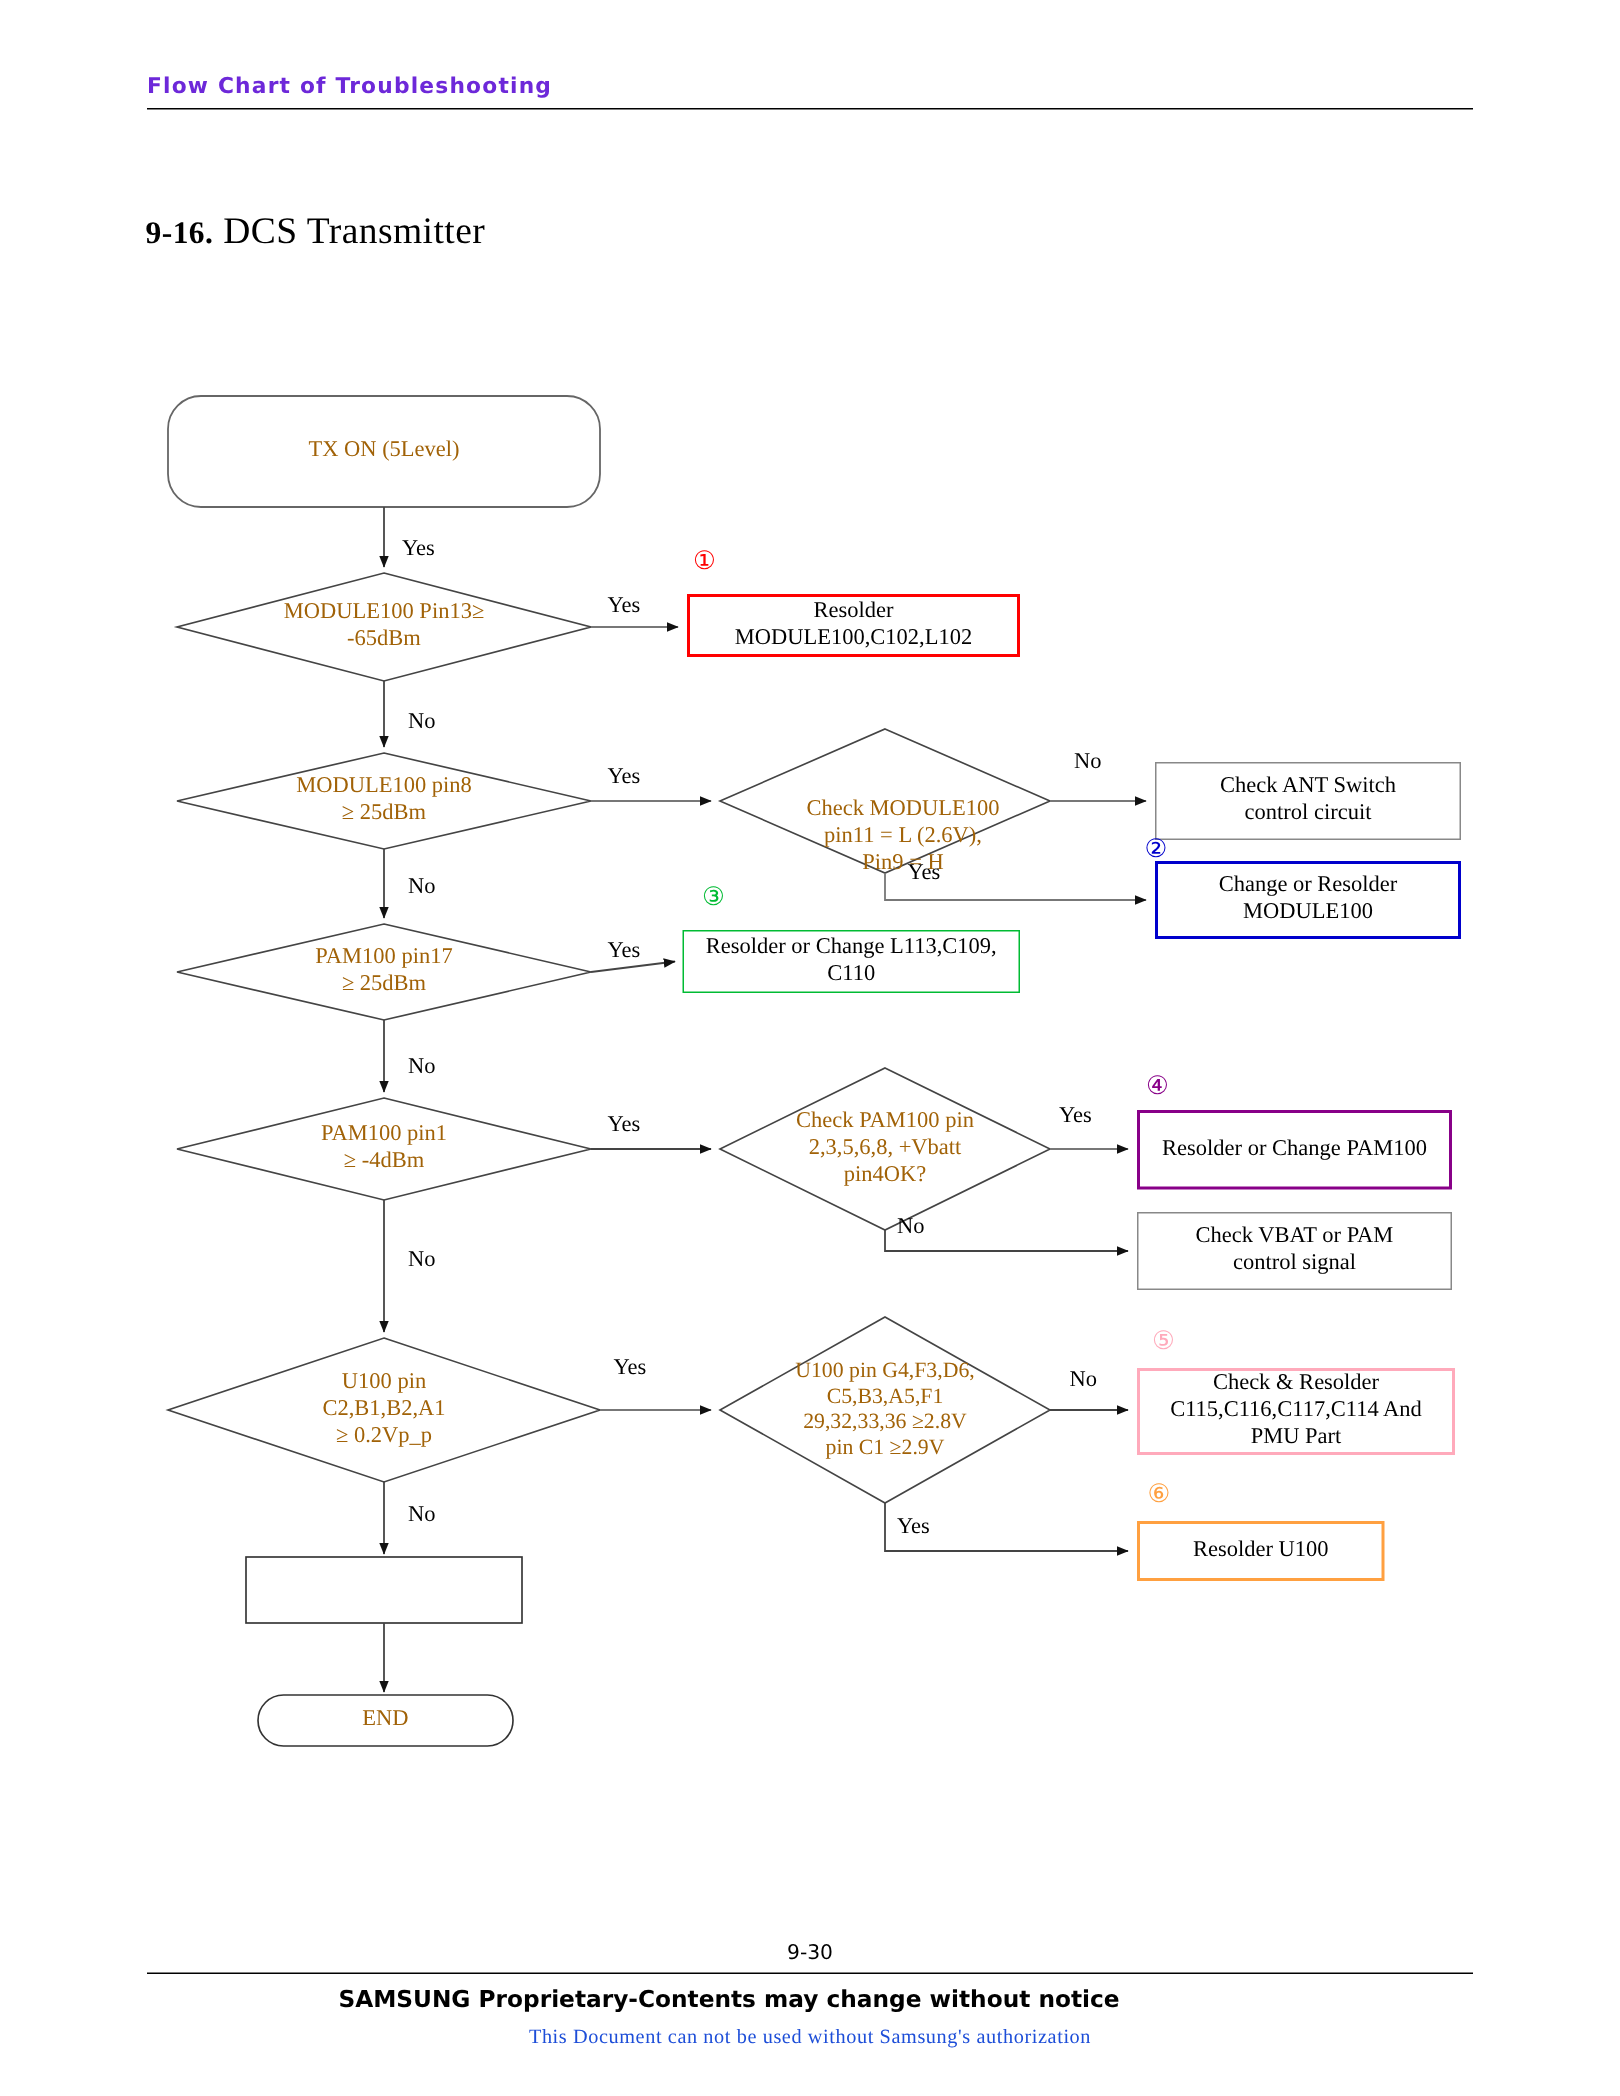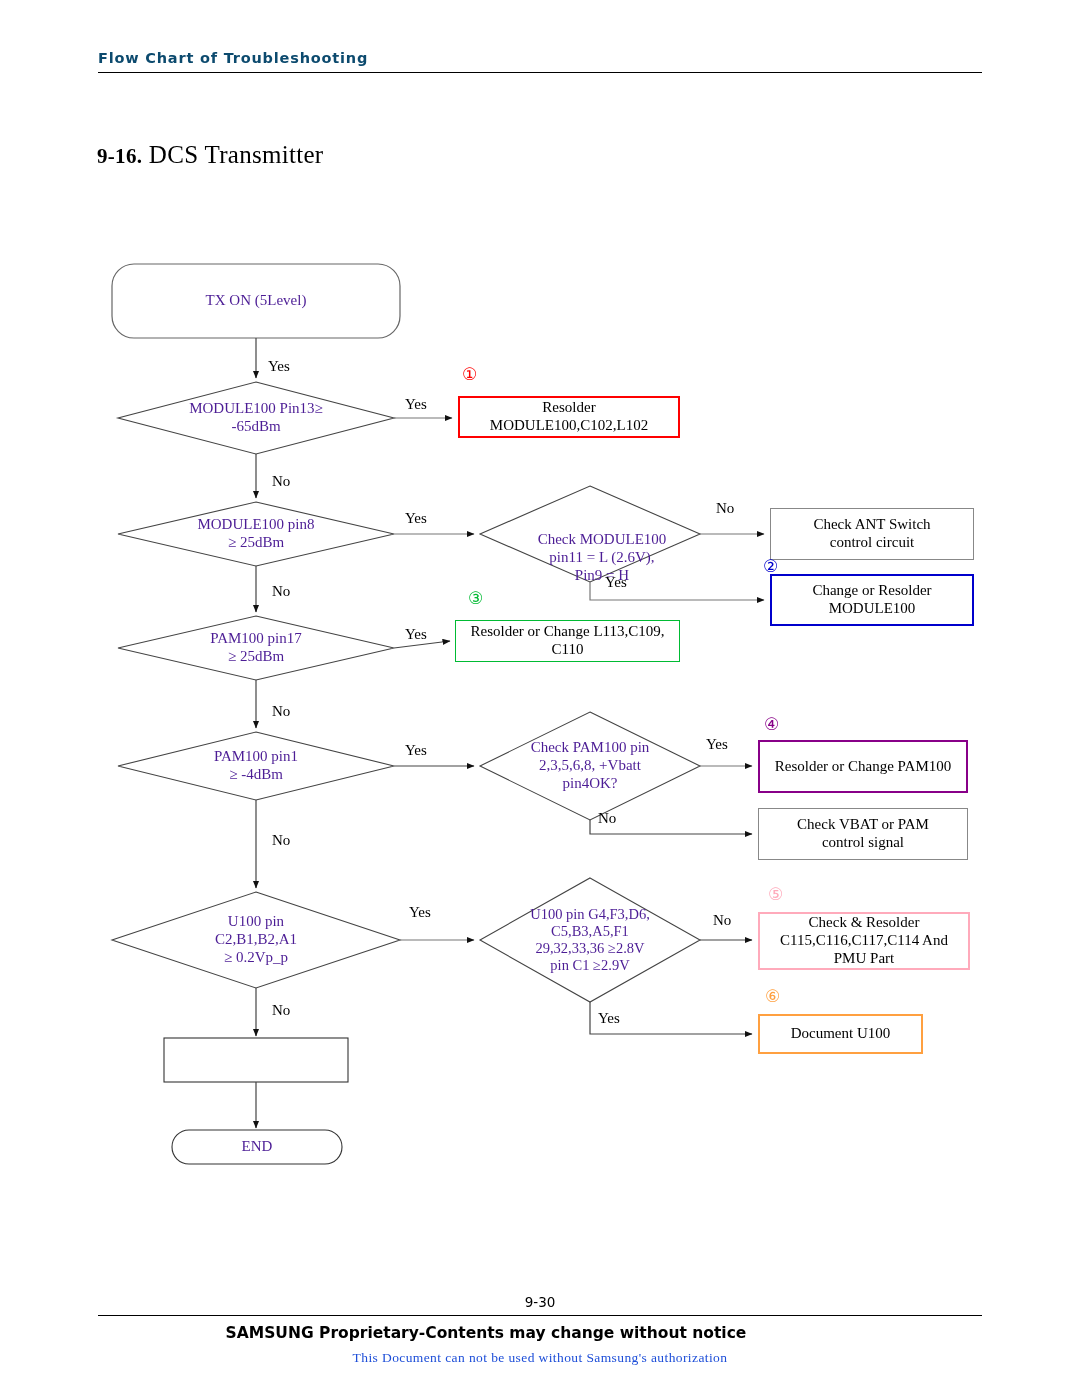--- a/index.html
+++ b/index.html
@@ -18,21 +18,21 @@
     position: absolute;
     left: 98px;
     top: 50px;
     width: 884px;
   }
   #header-title {
     font-family: "DejaVu Sans", sans-serif;
     font-size: 14.5px;
     font-weight: bold;
     letter-spacing: 0.8px;
-    color: #0c4a6e;
+    color: #6d28d9;
     padding-bottom: 6px;
   }
   #header-rule {
     border-bottom: 1.6px solid #000;
     width: 884px;
   }
 
   
   #section-title {
     position: absolute;
@@ -61,21 +61,21 @@
   }
 
   .node-text {
     position: absolute;
     display: flex;
     align-items: center;
     justify-content: center;
     text-align: center;
     font-family: "Liberation Serif", serif;
     font-size: 15px;
-    color: #4c1d95;
+    color: #a16207;
     line-height: 1.18;
     pointer-events: none;
     white-space: pre-line;
   }
 
   .edge-label {
     position: absolute;
     font-family: "Liberation Serif", serif;
     font-size: 15px;
     color: #000;
@@ -271,21 +271,21 @@
 
   <div class="rect-box" style="left:758px; top:740px; width:210px; height:53px; border:2.4px solid #880088;">Resolder or Change PAM100</div>
 
   <div class="rect-box" style="left:758px; top:808px; width:210px; height:52px; border:1.2px solid #888888;">Check VBAT or PAM
 control signal</div>
 
   <div class="rect-box" style="left:758px; top:912px; width:212px; height:58px; border:2.4px solid #ffaabb;">Check &amp; Resolder
 C115,C116,C117,C114 And
 PMU Part</div>
 
-  <div class="rect-box" style="left:758px; top:1014px; width:165px; height:40px; border:2.2px solid #ffa040;">Document U100</div>
+  <div class="rect-box" style="left:758px; top:1014px; width:165px; height:40px; border:2.2px solid #ffa040;">Resolder U100</div>
 
   <span class="marker" style="left:462px; top:366px; color:#ff0000;">①</span>
   <span class="marker" style="left:763px; top:558px; color:#0000cc;">②</span>
   <span class="marker" style="left:468px; top:590px; color:#00bb33;">③</span>
   <span class="marker" style="left:764px; top:716px; color:#880088;">④</span>
   <span class="marker" style="left:768px; top:886px; color:#ffaabb;">⑤</span>
   <span class="marker" style="left:765px; top:988px; color:#ffa040;">⑥</span>
 
   <span class="edge-label" style="left:268px; top:358px;">Yes</span>
 

